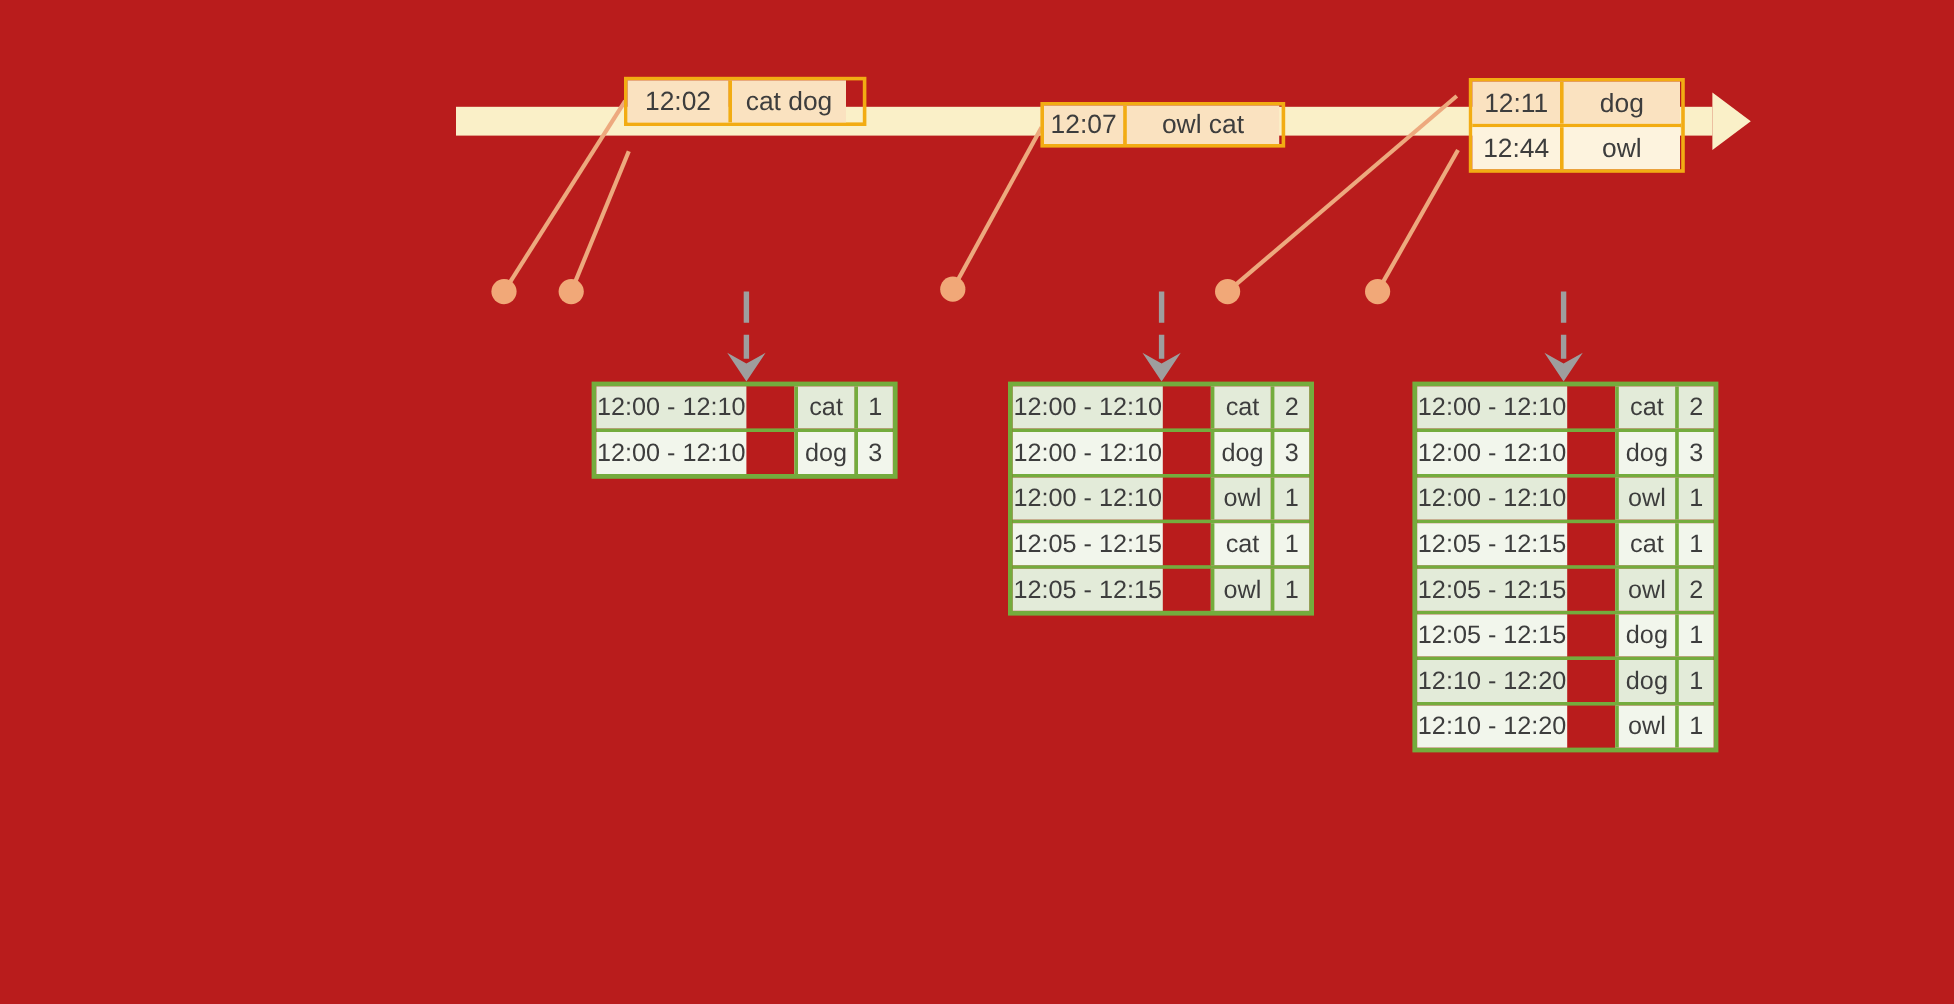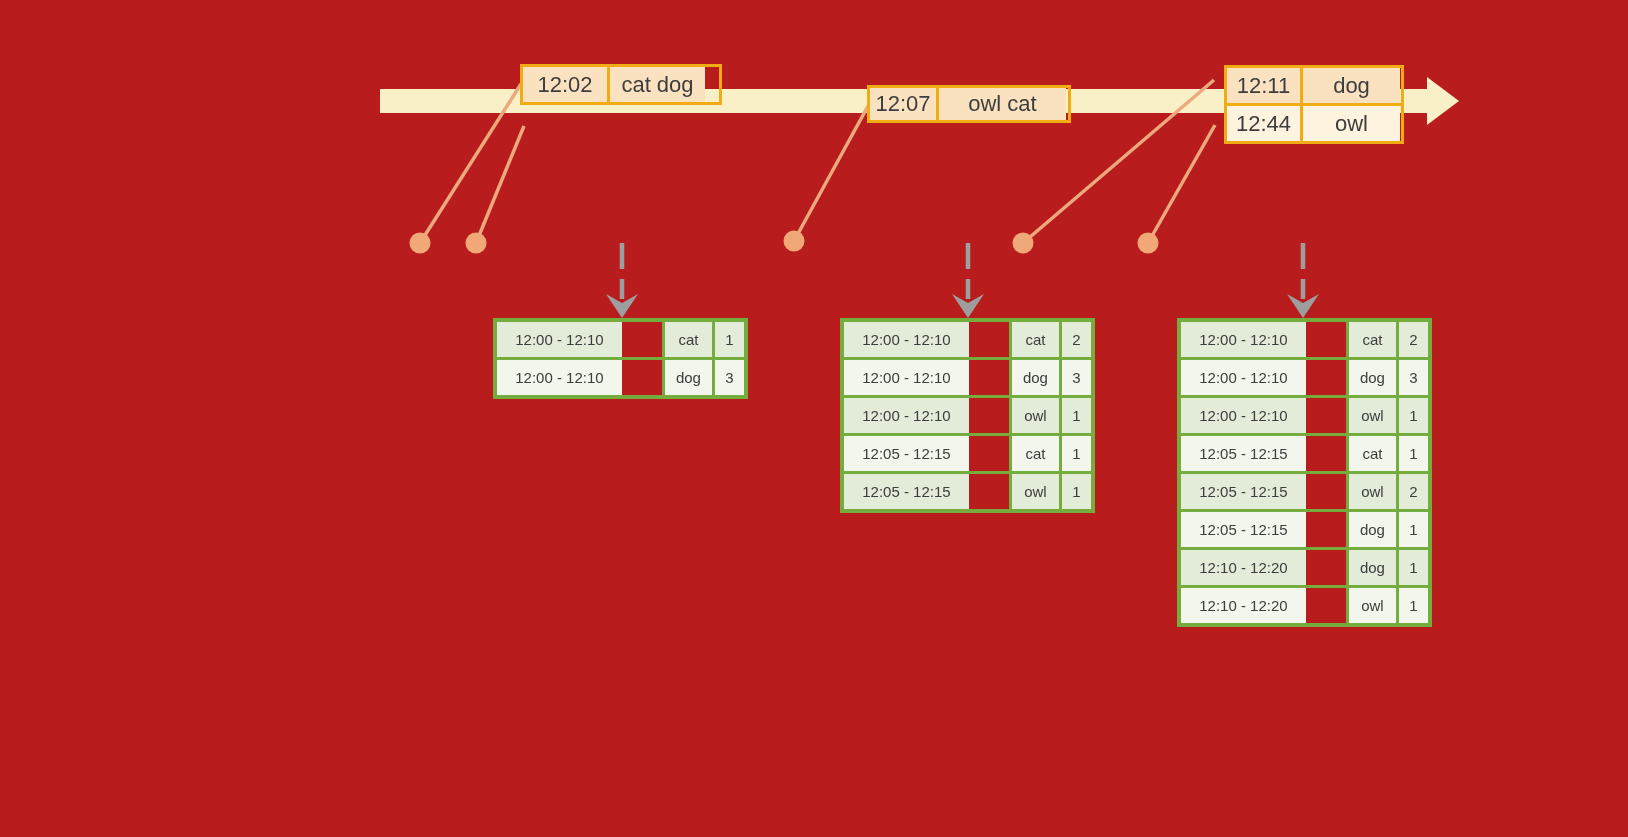--- a/index.html
+++ b/index.html
@@ -26,21 +26,21 @@
   .etable .tcell{height:35px;line-height:35px;}
   .et1{left:520px;top:64px;width:202px;}
   .et1 .c0{width:84px;}  .et1 .c1{width:98px;}
   .et2{left:867px;top:85px;width:204px;}
   .et2 .tcell{height:32px;line-height:32px;}
   .et2 .c0{width:66px;}  .et2 .c1{width:130px;}
   .et3{left:1213px;top:65px;width:180px;margin-left:11px;}
   .et3 .c0{width:73px;}  .et3 .c1{width:100px;}
 
   
-  .gtable{border:4px solid #74AC3D;--bc:#74AC3D;--f1:#E3EBD9;--f2:#F2F6EC;font-size:15px;}
+  .gtable{border:4px solid #74AC3D;--bc:#74AC3D;--f1:#E3EBD9;--f2:#F2F6EC;font-size:21px;}
   .gtable .tcell{height:35px;line-height:35px;}
   .gtable .c0{width:146px;} .gtable .c1{width:58px;margin-left:40px;} .gtable .c2{width:37px;}
   .g1{left:493px;top:318px;width:255px;}
   .g2{left:840px;top:318px;width:255px;}
   .g3{left:1177px;top:318px;width:255px;}
 </style>
 </head>
 <body>
 
 <div class="stage">

